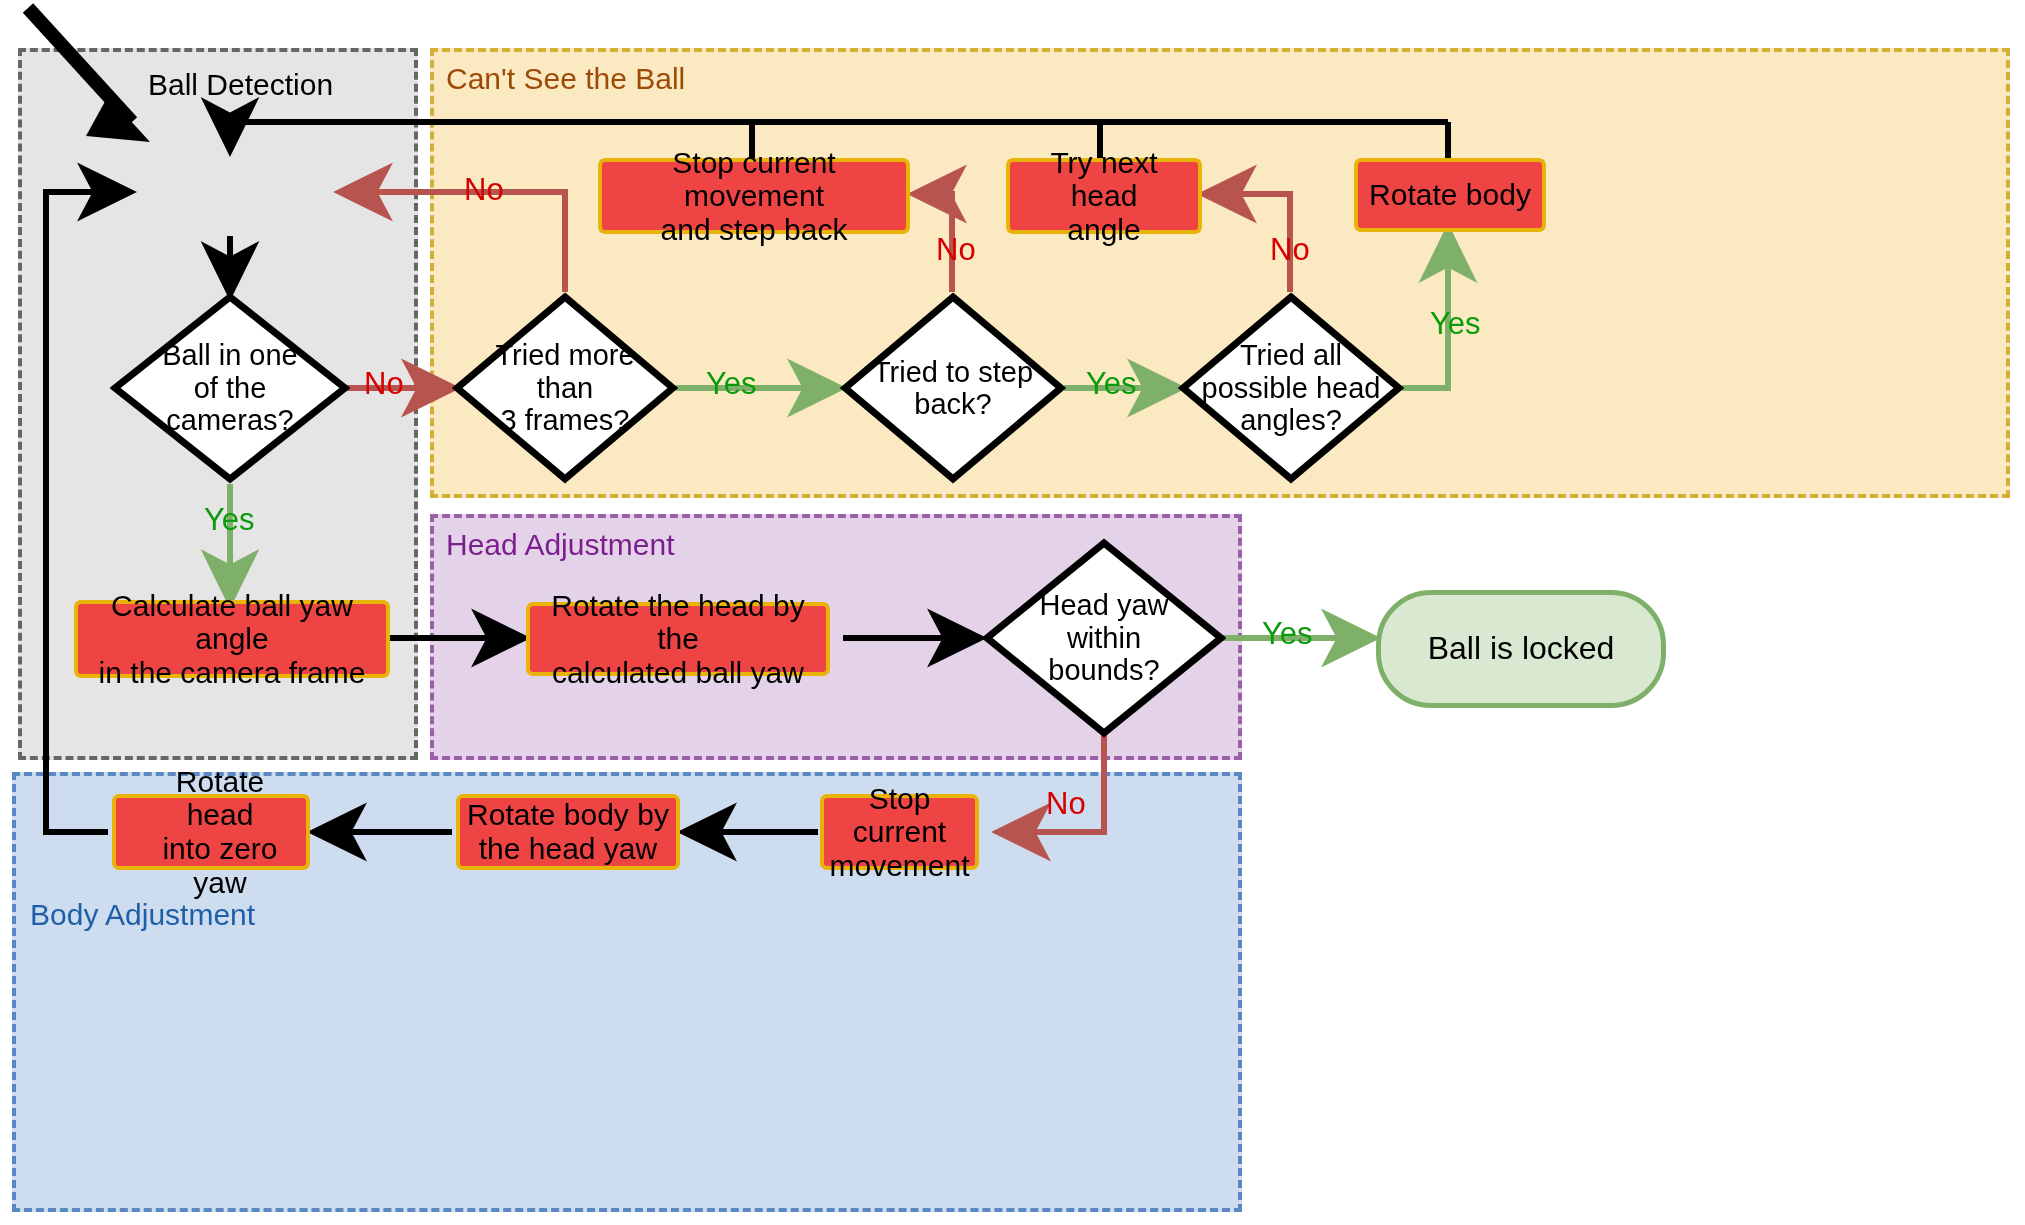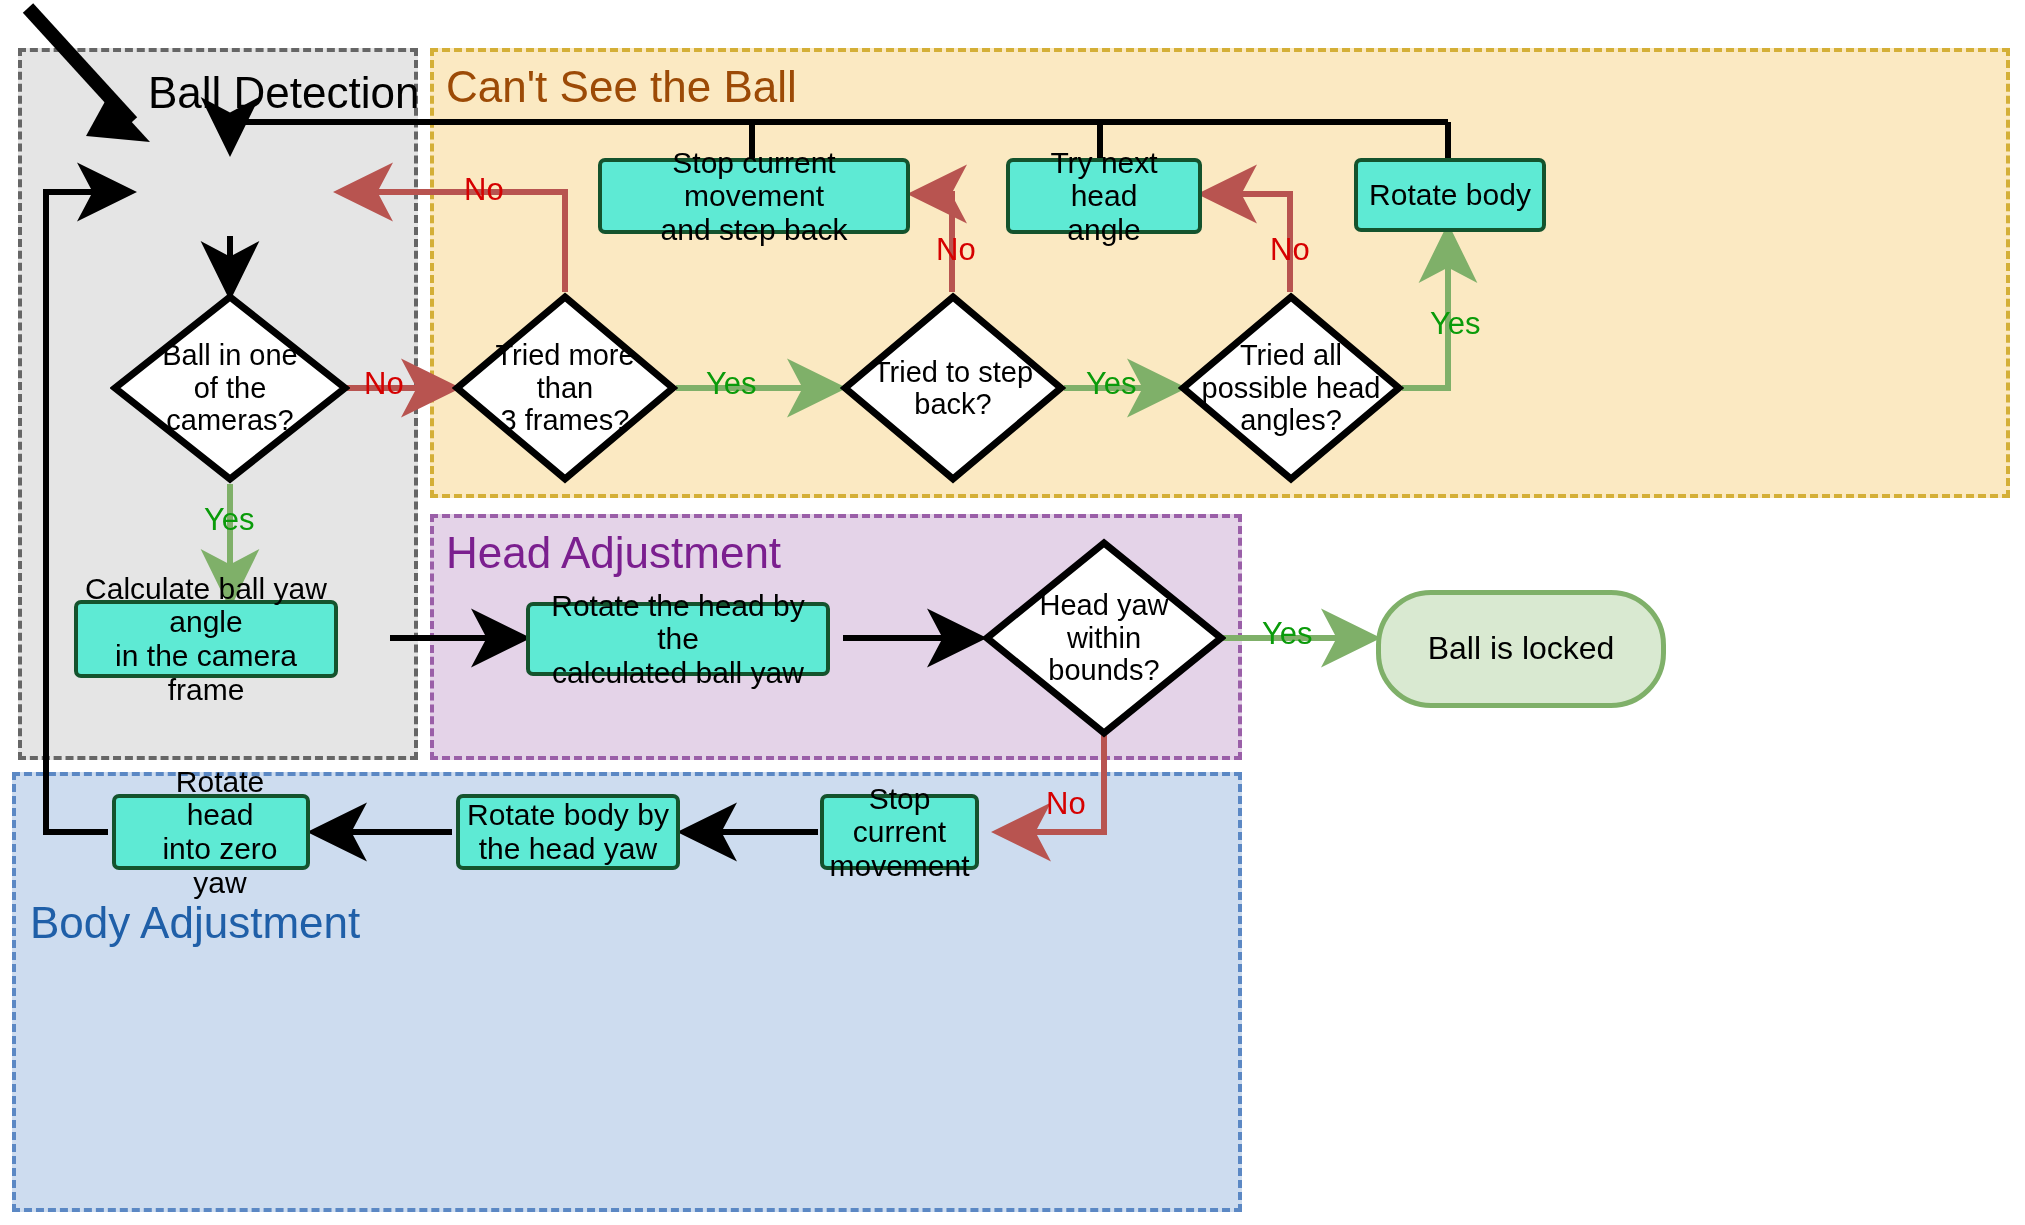--- a/index.html
+++ b/index.html
@@ -2,36 +2,36 @@
 <html><head>
 <meta charset="utf-8">
 <style>
   html,body{margin:0;padding:0;background:#ffffff;}
   body{font-family:"Liberation Sans", sans-serif;}
   #canvas{position:relative;width:2025px;height:1225px;background:#fff;overflow:hidden;}
   svg.layer{position:absolute;left:0;top:0;width:2025px;height:1225px;}
 
   
   .group{position:absolute;box-sizing:border-box;}
-  .group-label{position:absolute;font-size:44px;font-weight:400;white-space:nowrap;}
+  .group-label{position:absolute;font-size:30px;font-weight:400;white-space:nowrap;}
 
   .g-ball{background:#e5e5e5;border:4px dashed #666666;}
   .g-cant{background:#fbe9c2;border:4px dashed #d4af37;}
   .g-head{background:#e4d3e8;border:4px dashed #9a5fa8;}
   .g-body{background:#cddcef;border:4px dashed #5b88c4;}
 
   .lbl-ball{color:#000000;}
   .lbl-cant{color:#9c4a06;}
   .lbl-head{color:#7b1f8f;}
   .lbl-body{color:#1f5fa8;}
 
   
   .node{position:absolute;box-sizing:border-box;display:flex;align-items:center;
         justify-content:center;text-align:center;line-height:1.12;z-index:6;}
-  .proc{background:#5eead4;border:4px solid #14532d;border-radius:7px;
+  .proc{background:#ef4444;border:4px solid #eab308;border-radius:7px;
         font-size:30px;color:#000;padding:2px 6px;}
   .proc-accent{background:#d7e7f8;border:4px solid #4d79ab;border-radius:10px;
         font-size:30px;color:#000;}
   .terminal{background:#d9e9d1;border:5px solid #7fb069;border-radius:55px;
         font-size:32px;color:#000;}
 
   .diamond{position:absolute;z-index:6;}
   .diamond .dshape{position:absolute;left:0;top:0;width:100%;height:100%;}
   .diamond .dtext{position:absolute;left:0;top:0;width:100%;height:100%;
         display:flex;align-items:center;justify-content:center;text-align:center;
@@ -141,21 +141,21 @@
     <svg class="dshape" viewBox="0 0 240 192" preserveAspectRatio="none">
       <polygon points="120,5 235,96 120,187 5,96" fill="#ffffff" stroke="#000000" stroke-width="7"></polygon>
     </svg>
     <div class="dtext">
         <span style="white-space:pre-line;">Ball in one
 of the
 cameras?</span>
       </div>
   </div>
 
-  <div class="node proc" style="left:74px;top:600px;width:264px;height:78px;">
+  <div class="node proc" style="left:74px;top:600px;width:316px;height:78px;">
     <span style="white-space:pre-line;">Calculate ball yaw angle
 in the camera frame</span>
   </div>
 
   <div class="diamond" style="left:452px;top:292px;width:226px;height:192px;">
     <svg class="dshape" viewBox="0 0 226 192" preserveAspectRatio="none">
       <polygon points="113,5 221,96 113,187 5,96" fill="#ffffff" stroke="#000000" stroke-width="7"></polygon>
     </svg>
     <div class="dtext">
         <span style="white-space:pre-line;">Tried more

